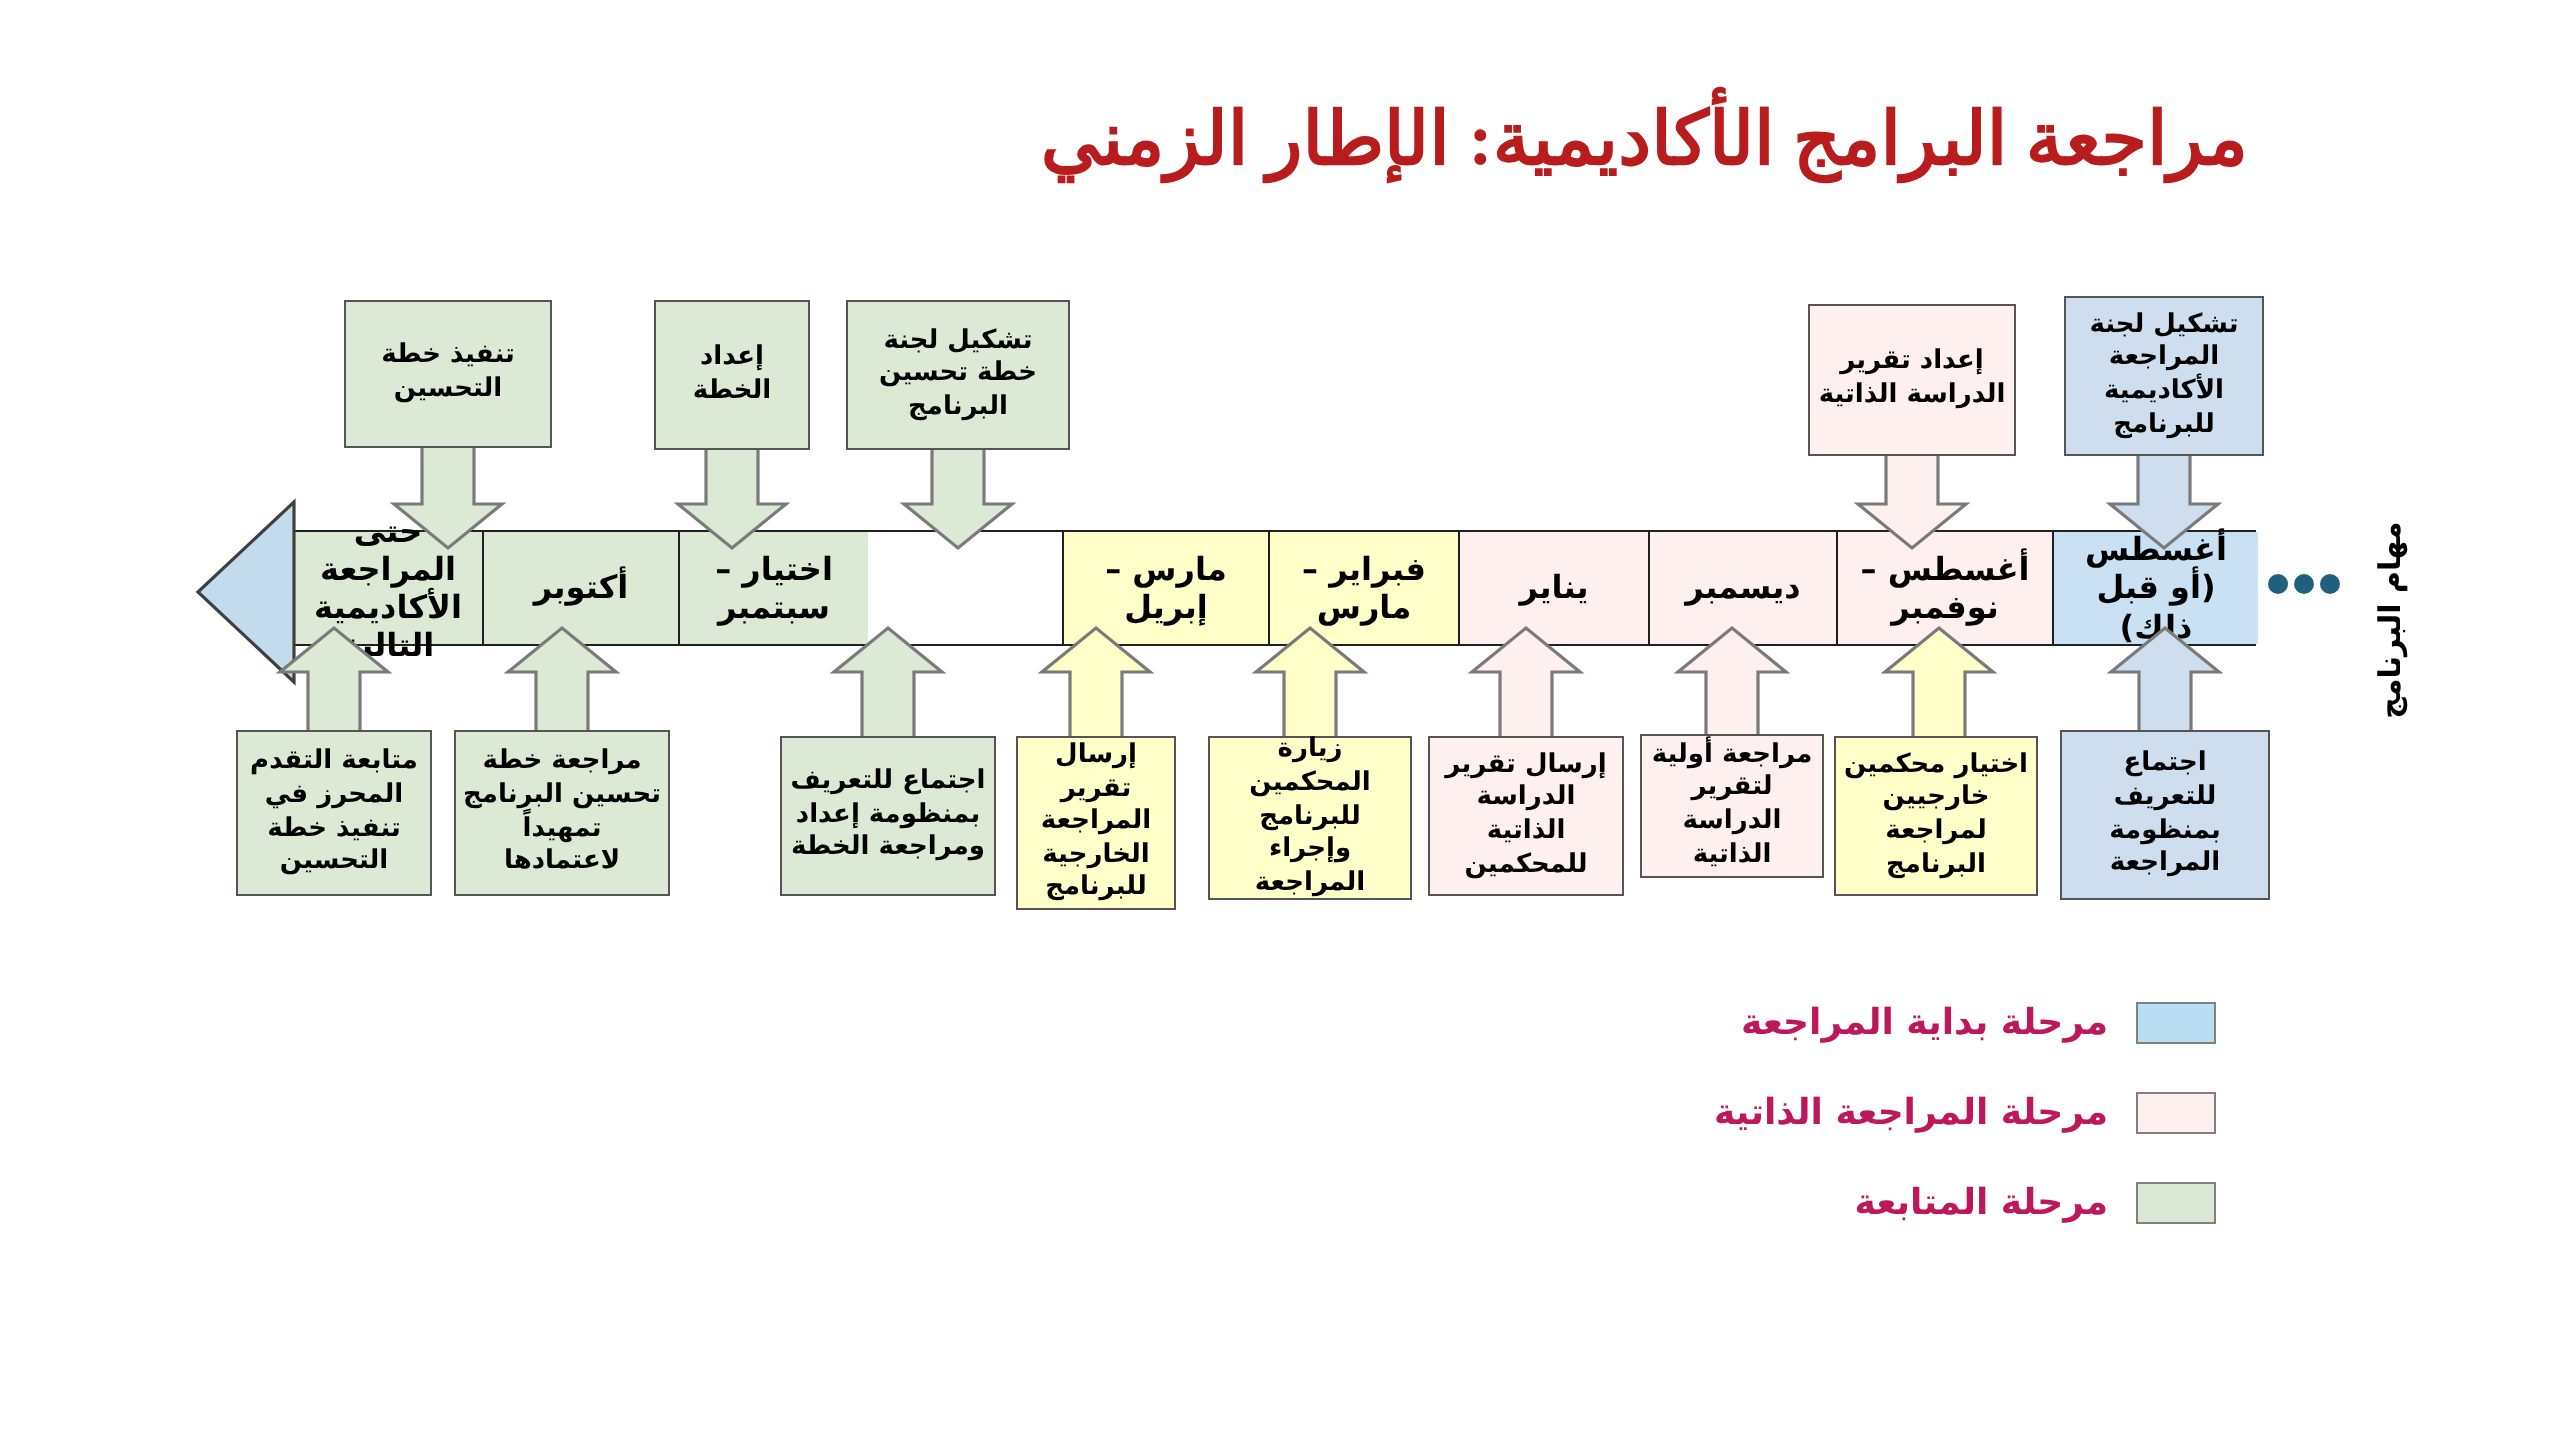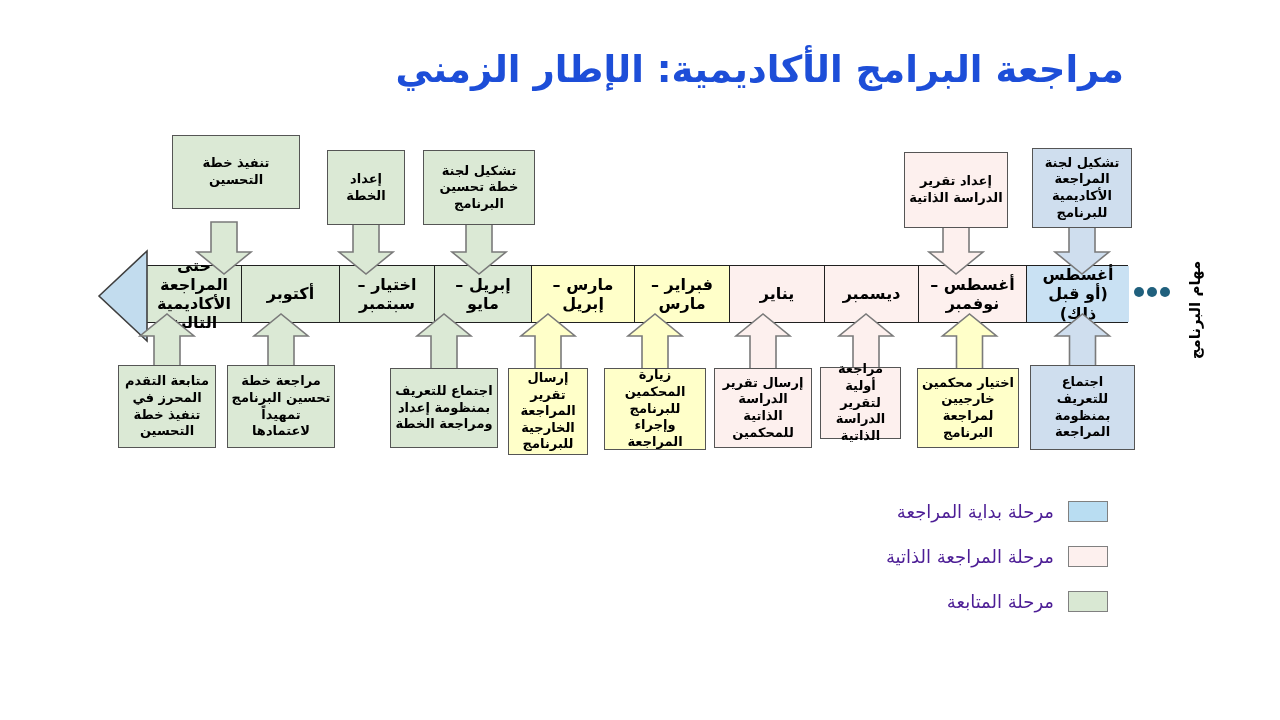--- a/index.html
+++ b/index.html
@@ -19,35 +19,35 @@
   #arrow-layer{position:absolute;left:0;top:0;z-index:2;pointer-events:none;}
 
   .task{position:absolute;z-index:3;box-sizing:border-box;border:1.6px solid #555555;
         display:flex;align-items:center;justify-content:center;text-align:center;
         direction:rtl;font-size:13px;font-weight:bold;line-height:1.28;color:#000;
         padding:2px 3px;}
 
   #legend{position:absolute;top:500px;right:172px;z-index:3;}
   .legend-row{display:flex;align-items:center;justify-content:flex-end;gap:14px;
               height:22px;margin-bottom:23px;}
-  .legend-label{font-size:18px;font-weight:normal;direction:rtl;white-space:nowrap;color:#4c1d95;}
+  .legend-label{font-size:18px;font-weight:bold;direction:rtl;white-space:nowrap;color:#be185d;}
   .legend-swatch{width:40px;height:21px;border:1.5px solid #808080;box-sizing:border-box;}
 
   #dots{position:absolute;left:1134px;top:287px;display:flex;gap:3px;z-index:3;}
   .dot{width:10px;height:10px;border-radius:50%;}
 
   #side-label{position:absolute;left:1136px;top:300px;width:120px;height:20px;
               transform:rotate(-90deg);text-align:center;font-size:15px;font-weight:bold;
               direction:rtl;white-space:nowrap;z-index:3;color:#000;}
 </style>
 </head>
 <body>
 
 <div id="slide">
-  <div id="title" style="color: #1d4ed8;">مراجعة البرامج الأكاديمية: الإطار الزمني</div>
+  <div id="title" style="color: #b91c1c; font-family: Liberation Serif, serif;">مراجعة البرامج الأكاديمية: الإطار الزمني</div>
 
   <svg id="arrow-layer" width="1280" height="720">
       <polygon points="99,296 147,251 147,341" fill="#c2dcee" stroke="#3f3f3f" stroke-width="1.6" stroke-linejoin="miter"></polygon>
       <polygon points="211,222 211,252 197,252 224,274 251,252 237,252 237,222" fill="#dbe9d5" stroke="#7a7a7a" stroke-width="1.6" stroke-linejoin="miter"></polygon>
       <polygon points="353,223 353,252 339,252 366,274 393,252 379,252 379,223" fill="#dbe9d5" stroke="#7a7a7a" stroke-width="1.6" stroke-linejoin="miter"></polygon>
       <polygon points="466,223 466,252 452,252 479,274 506,252 492,252 492,223" fill="#dbe9d5" stroke="#7a7a7a" stroke-width="1.6" stroke-linejoin="miter"></polygon>
       <polygon points="943,226 943,252 929,252 956,274 983,252 969,252 969,226" fill="#fdf0ee" stroke="#7a7a7a" stroke-width="1.6" stroke-linejoin="miter"></polygon>
       <polygon points="1069,226 1069,252 1055,252 1082,274 1109,252 1095,252 1095,226" fill="#cfdeee" stroke="#7a7a7a" stroke-width="1.6" stroke-linejoin="miter"></polygon>
       <polygon points="154,367 154,336 140,336 167,314 194,336 180,336 180,367" fill="#dbe9d5" stroke="#7a7a7a" stroke-width="1.6" stroke-linejoin="miter"></polygon>
       <polygon points="268,367 268,336 254,336 281,314 308,336 294,336 294,367" fill="#dbe9d5" stroke="#7a7a7a" stroke-width="1.6" stroke-linejoin="miter"></polygon>
@@ -62,23 +62,20 @@
 
   <div id="timeline">
       <div class="seg" style="left: 0px; width: 94px; background: rgb(219, 233, 213);">
         <span>حتى المراجعة الأكاديمية التالية</span>
       </div>
       <div class="seg divider" style="left: 94px; width: 98px; background: rgb(219, 233, 213);">
         <span>أكتوبر</span>
       </div>
       <div class="seg divider" style="left: 192px; width: 95px; background: rgb(219, 233, 213);">
         <span>اختيار – سبتمبر</span>
-      </div>
-      <div class="seg divider" style="left: 287px; width: 97px; background: rgb(219, 233, 213);">
-        <span>إبريل – مايو</span>
       </div>
       <div class="seg divider" style="left: 384px; width: 103px; background: rgb(255, 255, 201);">
         <span>مارس – إبريل</span>
       </div>
       <div class="seg divider" style="left: 487px; width: 95px; background: rgb(255, 255, 201);">
         <span>فبراير – مارس</span>
       </div>
       <div class="seg divider" style="left: 582px; width: 95px; background: rgb(253, 240, 238);">
         <span>يناير</span>
       </div>
@@ -108,21 +105,21 @@
       </div>
       <div class="legend-row">
         <span class="legend-label">مرحلة المراجعة الذاتية</span>
         <span class="legend-swatch" style="background: rgb(253, 240, 238);"></span>
       </div>
       <div class="legend-row">
         <span class="legend-label">مرحلة المتابعة</span>
         <span class="legend-swatch" style="background: rgb(217, 232, 211);"></span>
       </div>
     </div>
-<div class="task" style="left: 172px; top: 135px; width: 128px; height: 74px; background: rgb(219, 233, 213);">
+<div class="task" style="left: 172px; top: 150px; width: 104px; height: 74px; background: rgb(219, 233, 213);">
       <span>تنفيذ خطة التحسين</span>
     </div>
     <div class="task" style="left: 327px; top: 150px; width: 78px; height: 75px; background: rgb(219, 233, 213);">
       <span>إعداد الخطة</span>
     </div>
     <div class="task" style="left: 904px; top: 152px; width: 104px; height: 76px; background: rgb(253, 240, 238);">
       <span>إعداد تقرير الدراسة الذاتية</span>
     </div>
     <div class="task" style="left: 423px; top: 150px; width: 112px; height: 75px; background: rgb(219, 233, 213);">
       <span>تشكيل لجنة خطة تحسين البرنامج</span>
@@ -141,21 +138,21 @@
     </div>
     <div class="task" style="left: 508px; top: 368px; width: 80px; height: 87px; background: rgb(255, 255, 201);">
       <span>إرسال تقرير المراجعة الخارجية للبرنامج</span>
     </div>
     <div class="task" style="left: 604px; top: 368px; width: 102px; height: 82px; background: rgb(255, 255, 201);">
       <span>زيارة المحكمين للبرنامج وإجراء المراجعة</span>
     </div>
     <div class="task" style="left: 714px; top: 368px; width: 98px; height: 80px; background: rgb(253, 240, 238);">
       <span>إرسال تقرير الدراسة الذاتية للمحكمين</span>
     </div>
-    <div class="task" style="left: 820px; top: 367px; width: 81px; height: 72px; background: rgb(253, 240, 238); text-align: center;">
+    <div class="task" style="left: 820px; top: 367px; width: 92px; height: 72px; background: rgb(253, 240, 238); text-align: center;">
       <span>مراجعة أولية لتقرير الدراسة الذاتية</span>
     </div>
     <div class="task" style="left: 917px; top: 368px; width: 102px; height: 80px; background: rgb(255, 255, 201);">
       <span>اختيار محكمين خارجيين لمراجعة البرنامج</span>
     </div>
     <div class="task" style="left: 1030px; top: 365px; width: 105px; height: 85px; background: rgb(207, 222, 238);">
       <span>اجتماع للتعريف بمنظومة المراجعة</span>
     </div>
   </div>
 

